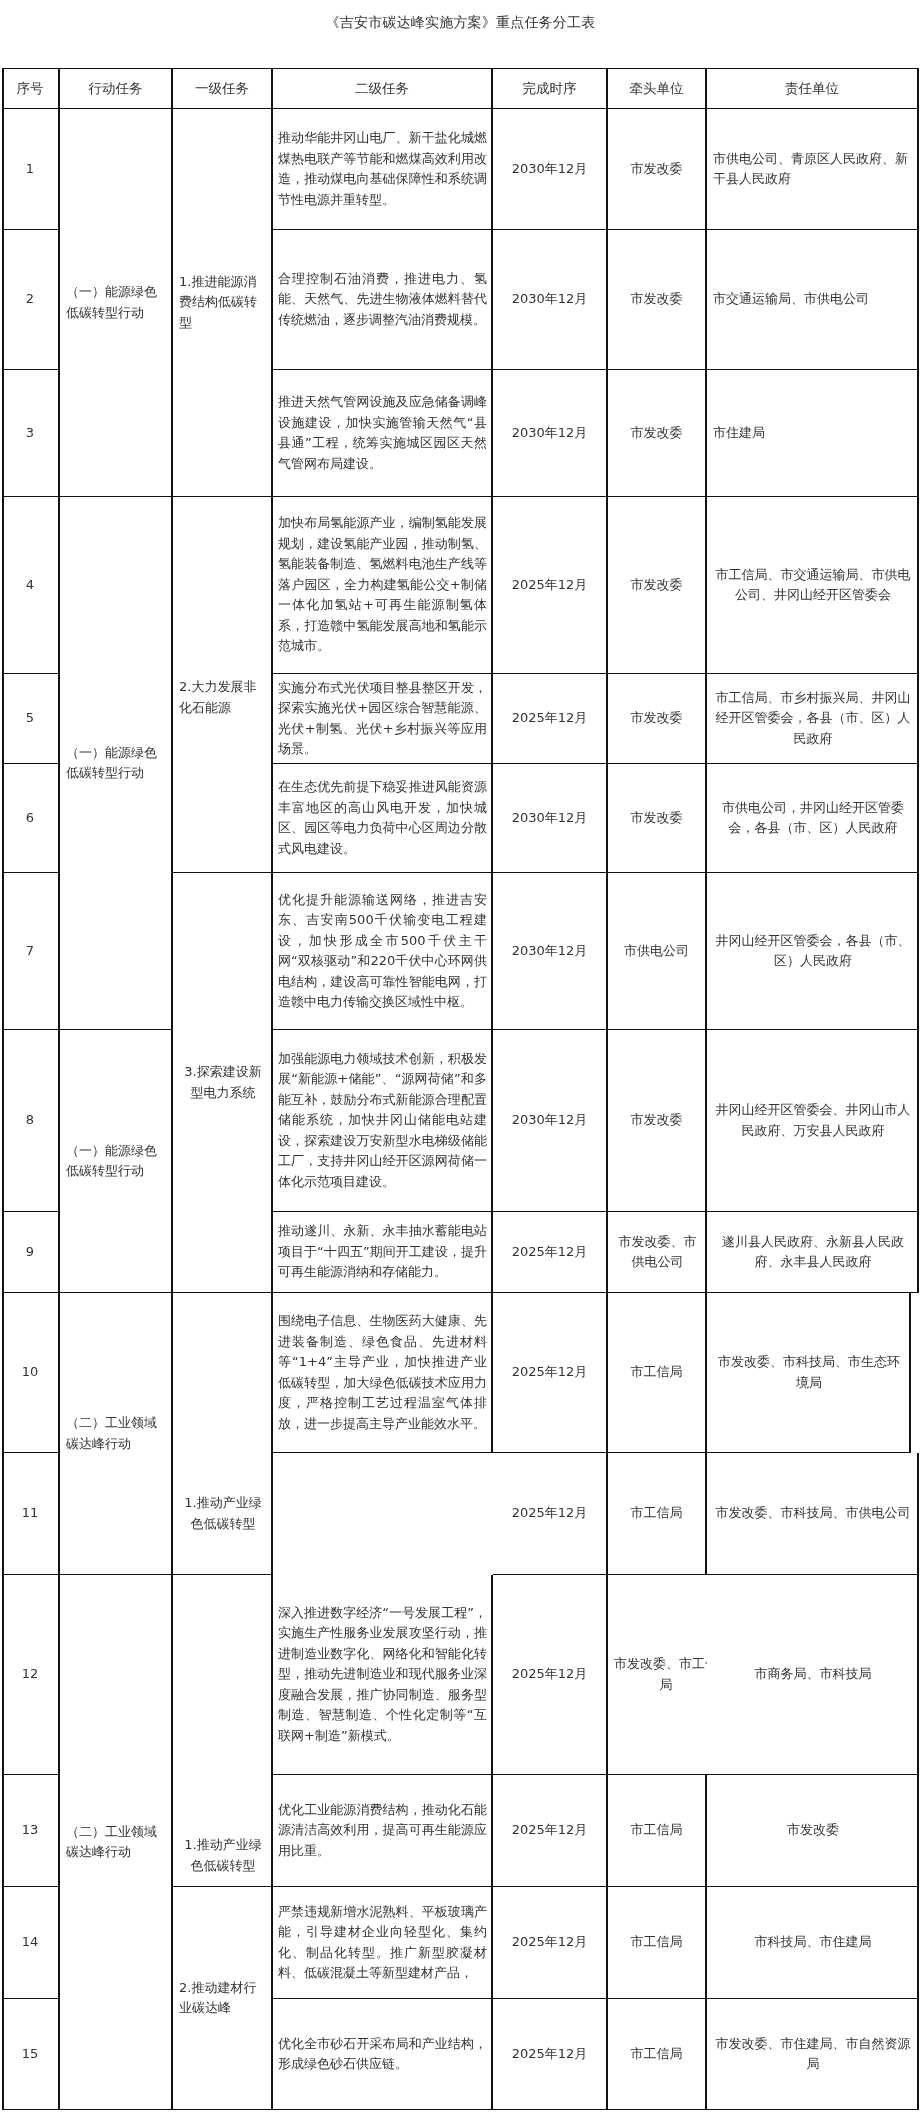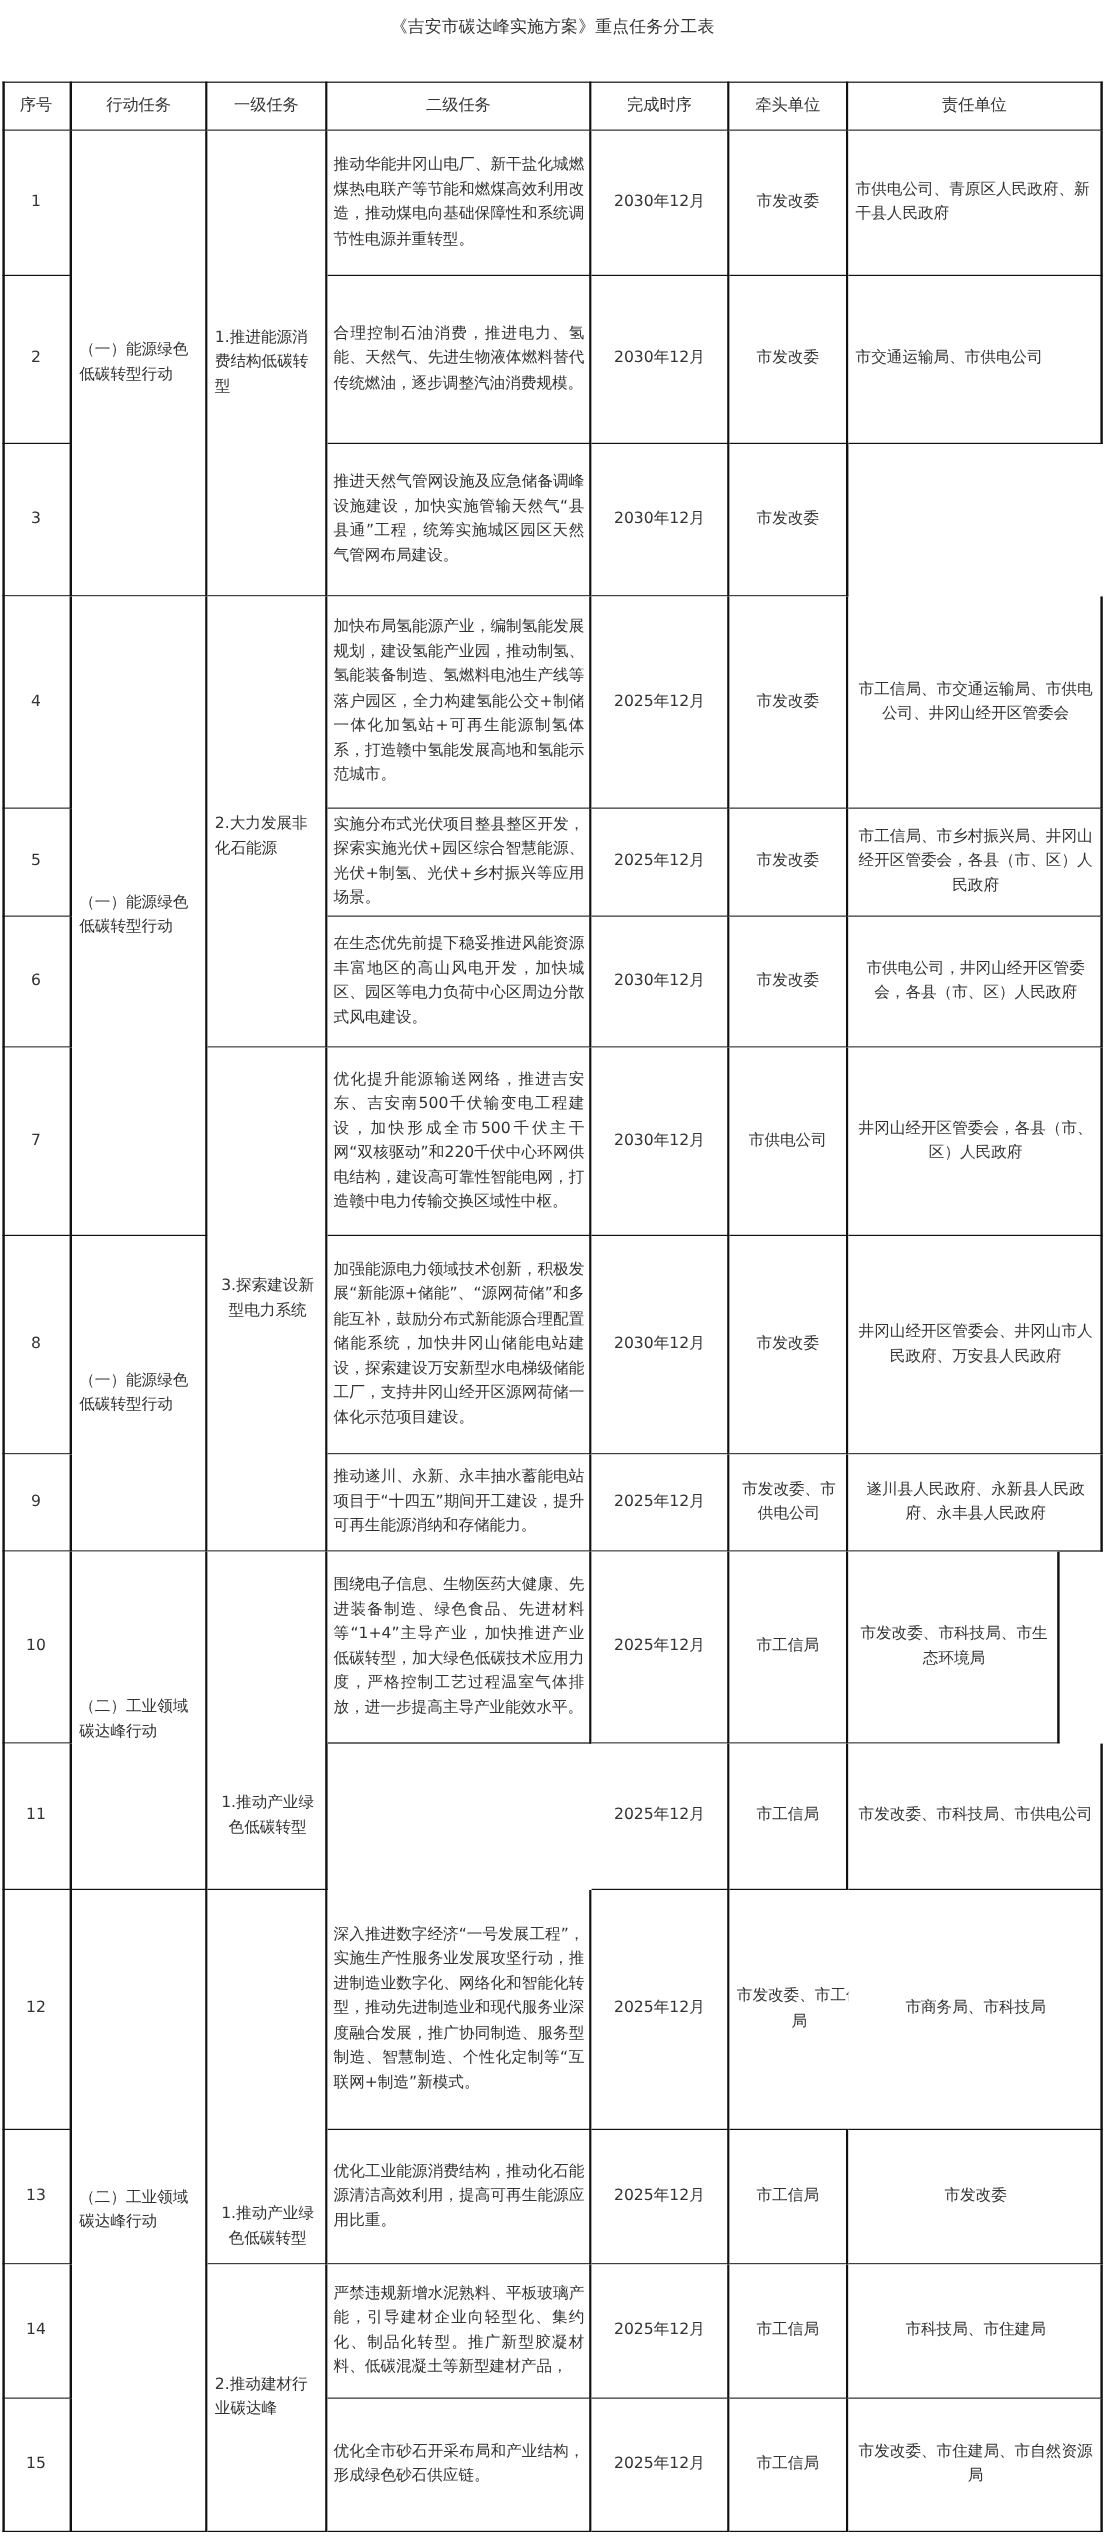--- a/index.html
+++ b/index.html
@@ -57,20 +57,21 @@
   <div class="cell b center" style="left:2px;top:230px;width:58px;height:140px;">2</div>
   <div class="cell b task2" style="left:273px;top:230px;width:220px;height:140px;">合理控制石油消费，推进电力、氢能、天然气、先进生物液体燃料替代传统燃油，逐步调整汽油消费规模。</div>
   <div class="cell b center" style="left:493px;top:230px;width:115px;height:140px;">2030年12月</div>
   <div class="cell b center" style="left:608px;top:230px;width:99px;height:140px;">市发改委</div>
   <div class="cell b left txt" style="left:707px;top:230px;width:212px;height:140px;">市交通运输局、市供电公司</div>
 
   <div class="cell b center" style="left:2px;top:370px;width:58px;height:127px;">3</div>
   <div class="cell b task2" style="left:273px;top:370px;width:220px;height:127px;">推进天然气管网设施及应急储备调峰设施建设，加快实施管输天然气“县县通”工程，统筹实施城区园区天然气管网布局建设。</div>
   <div class="cell b center" style="left:493px;top:370px;width:115px;height:127px;">2030年12月</div>
   <div class="cell b center" style="left:608px;top:370px;width:99px;height:127px;">市发改委</div>
+  <div class="cell b left txt" style="left:707px;top:370px;width:212px;height:127px;">市住建局</div>
 
   <div class="cell b center" style="left:2px;top:497px;width:58px;height:177px;">4</div>
   <div class="cell b task2" style="left:273px;top:497px;width:220px;height:177px;">加快布局氢能源产业，编制氢能发展规划，建设氢能产业园，推动制氢、氢能装备制造、氢燃料电池生产线等落户园区，全力构建氢能公交+制储一体化加氢站+可再生能源制氢体系，打造赣中氢能发展高地和氢能示范城市。</div>
   <div class="cell b center" style="left:493px;top:497px;width:115px;height:177px;">2025年12月</div>
   <div class="cell b center" style="left:608px;top:497px;width:99px;height:177px;">市发改委</div>
   <div class="cell b center txt" style="left:707px;top:497px;width:212px;height:177px;">市工信局、市交通运输局、市供电公司、井冈山经开区管委会</div>
 
   <div class="cell b center" style="left:2px;top:674px;width:58px;height:90px;">5</div>
   <div class="cell b task2" style="left:273px;top:674px;width:220px;height:90px;">实施分布式光伏项目整县整区开发，探索实施光伏+园区综合智慧能源、光伏+制氢、光伏+乡村振兴等应用场景。</div>
   <div class="cell b center" style="left:493px;top:674px;width:115px;height:90px;">2025年12月</div>
@@ -98,21 +99,21 @@
   <div class="cell b center" style="left:2px;top:1212px;width:58px;height:81px;">9</div>
   <div class="cell b task2" style="left:273px;top:1212px;width:220px;height:81px;">推动遂川、永新、永丰抽水蓄能电站项目于“十四五”期间开工建设，提升可再生能源消纳和存储能力。</div>
   <div class="cell b center" style="left:493px;top:1212px;width:115px;height:81px;">2025年12月</div>
   <div class="cell b center txt" style="left:608px;top:1212px;width:99px;height:81px;">市发改委、市供电公司</div>
   <div class="cell b center txt" style="left:707px;top:1212px;width:212px;height:81px;">遂川县人民政府、永新县人民政府、永丰县人民政府</div>
 
   <div class="cell b center" style="left:2px;top:1293px;width:58px;height:160px;">10</div>
   <div class="cell b task2" style="left:273px;top:1293px;width:220px;height:160px;">围绕电子信息、生物医药大健康、先进装备制造、绿色食品、先进材料等“1+4”主导产业，加快推进产业低碳转型，加大绿色低碳技术应用力度，严格控制工艺过程温室气体排放，进一步提高主导产业能效水平。</div>
   <div class="cell b center" style="left:493px;top:1293px;width:115px;height:160px;">2025年12月</div>
   <div class="cell b center" style="left:608px;top:1293px;width:99px;height:160px;">市工信局</div>
-  <div class="cell b center txt" style="left:707px;top:1293px;width:176px;height:160px;">市发改委、市科技局、市生态环境局</div>
+  <div class="cell b center txt" style="left:707px;top:1293px;width:204px;height:160px;">市发改委、市科技局、市生态环境局</div>
 
   <div class="cell b center" style="left:2px;top:1453px;width:58px;height:122px;">11</div>
   <div class="cell b center" style="left:493px;top:1453px;width:115px;height:122px;">2025年12月</div>
   <div class="cell b center" style="left:608px;top:1453px;width:99px;height:122px;">市工信局</div>
   <div class="cell b center txt" style="left:707px;top:1453px;width:212px;height:122px;">市发改委、市科技局、市供电公司</div>
 
   <div class="cell b center" style="left:2px;top:1575px;width:58px;height:200px;">12</div>
   <div class="cell b task2" style="left:273px;top:1575px;width:220px;height:200px;">深入推进数字经济“一号发展工程”，实施生产性服务业发展攻坚行动，推进制造业数字化、网络化和智能化转型，推动先进制造业和现代服务业深度融合发展，推广协同制造、服务型制造、智慧制造、个性化定制等“互联网+制造”新模式。</div>
   <div class="cell b center" style="left:493px;top:1575px;width:115px;height:200px;">2025年12月</div>
   <div class="cell b center txt" style="left:608px;top:1575px;width:116px;height:200px;">市发改委、市工信局</div>

